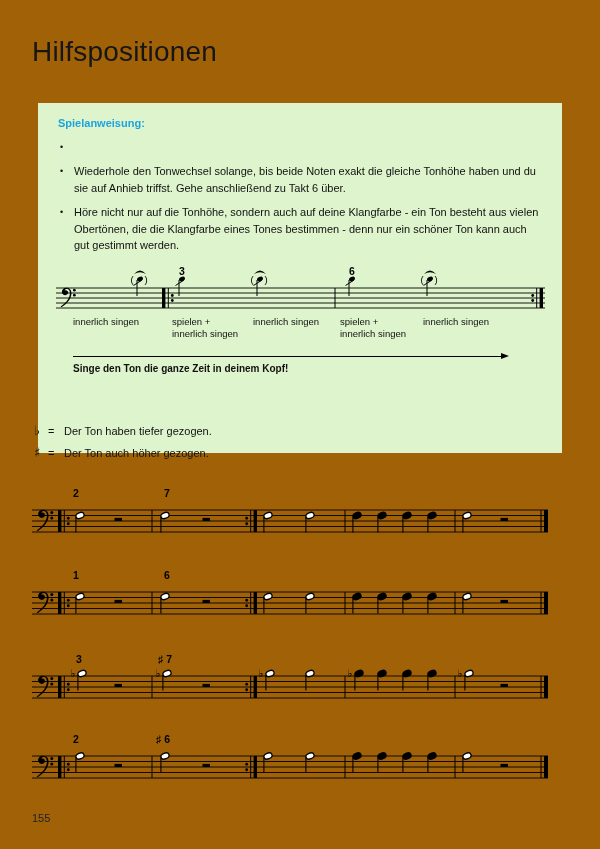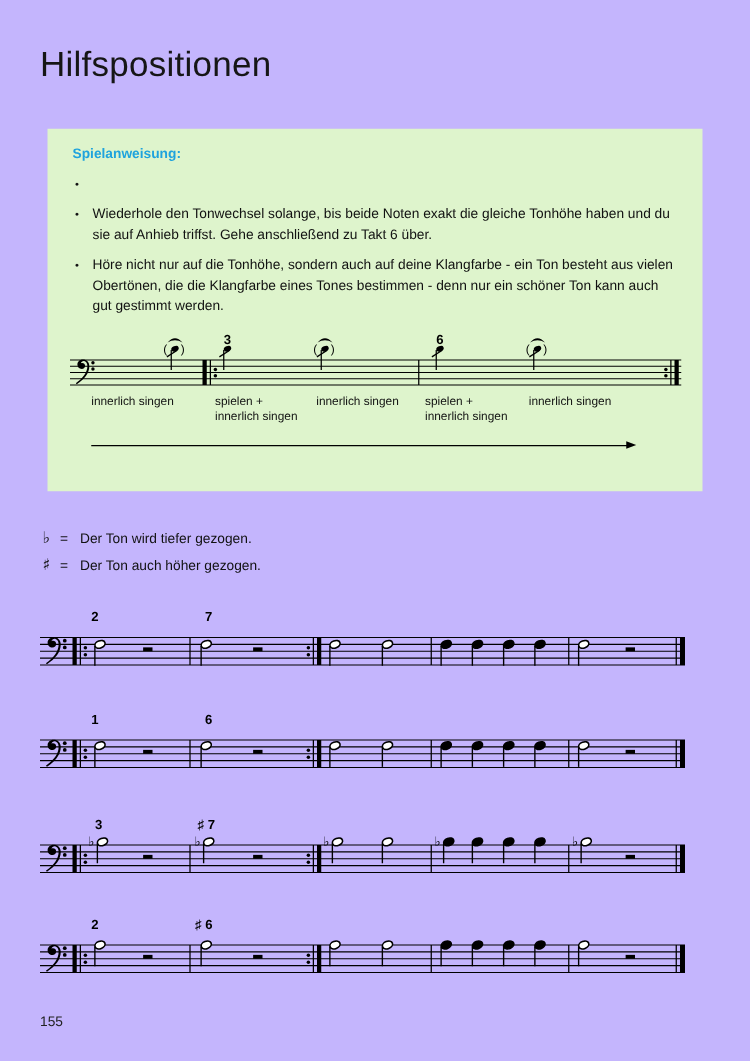--- a/index.html
+++ b/index.html
@@ -1,19 +1,19 @@
 <!DOCTYPE html>
 <html><head>
 <meta charset="utf-8">
 <style>
   html,body{margin:0;padding:0;background:#888;}
-  .page{position:relative;width:600px;height:849px;background:#c4b5fd;margin:0 auto;
+  .page{position:relative;width:600px;height:849px;background:#a16207;margin:0 auto;
         font-family:"Liberation Sans",sans-serif;color:#1d1d1b;overflow:hidden;}
   .title{position:absolute;left:32px;top:36px;font-size:28px;font-weight:500;letter-spacing:0.2px;color:#161616;}
-  .greenbox{position:absolute;left:38px;top:103px;width:524px;height:290px;background:#def4cc;box-sizing:border-box;padding:12px 20px 0 20px;}
+  .greenbox{position:absolute;left:38px;top:103px;width:524px;height:350px;background:#def4cc;box-sizing:border-box;padding:12px 20px 0 20px;}
   .gb-heading{font-size:11px;font-weight:bold;color:#1fa3dd;margin:2px 0 10px 0;}
   .gb-bullets{margin:0;padding:0;list-style:none;}
   .gb-bullets li{display:flex;margin:0 0 8px 0;font-size:11px;line-height:1.5;color:#111;}
   .gb-bullets .dot{flex:0 0 14px;padding-left:2px;font-size:9px;line-height:16px;}
   .staff-svg{position:absolute;pointer-events:none;}
   .staff-svg svg{display:block;}
   svg text{font-family:"Liberation Sans",sans-serif;fill:#000;}
   .staff-label{position:absolute;top:316px;font-size:9.5px;line-height:1.3;color:#111;white-space:pre-line;}
   .lbl0{left:73px;} .lbl1{left:172px;} .lbl2{left:253px;} .lbl3{left:340px;} .lbl4{left:423px;}
   .arrow-line{position:absolute;left:73px;top:356px;width:430px;border-top:1.2px solid #000;}
@@ -308,25 +308,26 @@
   <div class="staff-label lbl0">innerlich singen</div>
   <div class="staff-label lbl1">spielen +
 innerlich singen</div>
   <div class="staff-label lbl2">innerlich singen</div>
   <div class="staff-label lbl3">spielen +
 innerlich singen</div>
   <div class="staff-label lbl4">innerlich singen</div>
 
   <div class="arrow-line"></div>
   <div class="arrow-head"></div>
+  <div class="arrow-caption">Singe den Ton die ganze Zeit in deinem Kopf!</div>
 
   <div class="legend-row lg0">
     <span class="sym">♭</span>
     <span class="eq">=</span>
-    <span>Der Ton wird tiefer gezogen.</span>
+    <span>Der Ton haben tiefer gezogen.</span>
   </div>
   <div class="legend-row lg1">
     <span class="sym">♯</span>
     <span class="eq">=</span>
     <span>Der Ton auch höher gezogen.</span>
   </div>
 
   <div class="page-number">155</div>
 </div>
 

